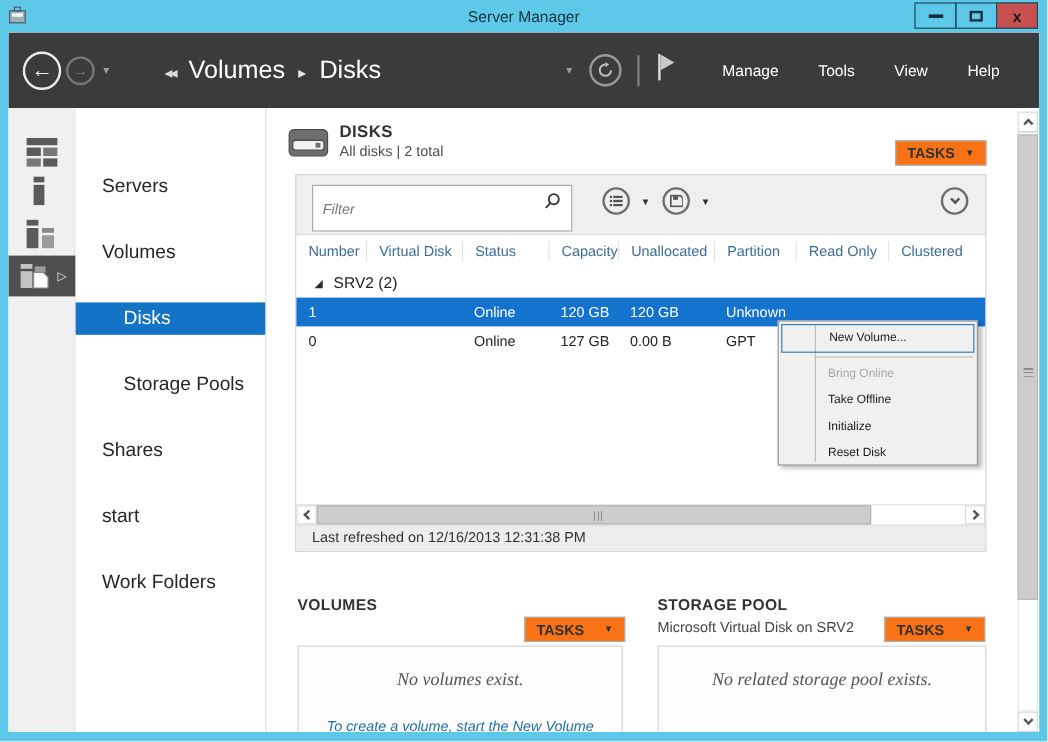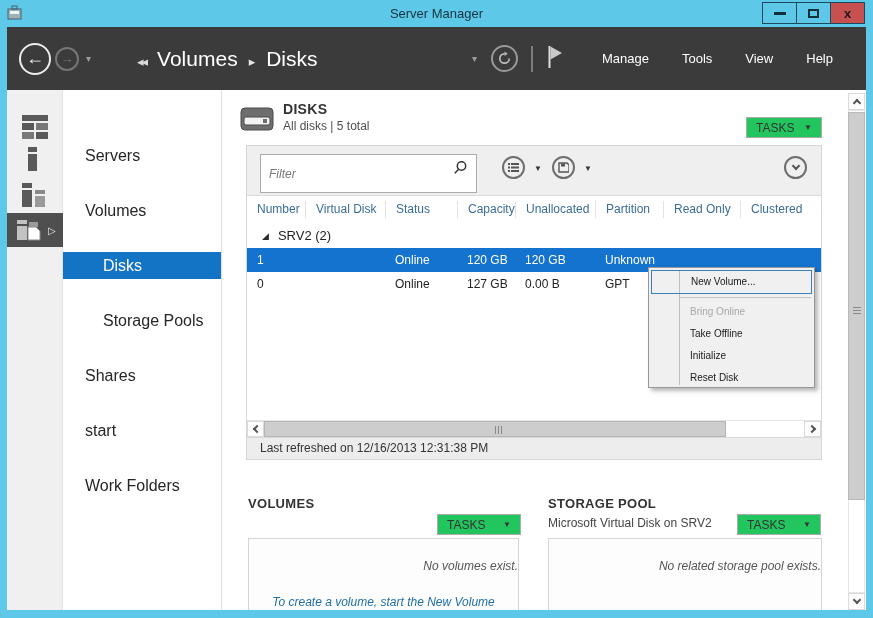--- a/index.html
+++ b/index.html
@@ -45,21 +45,21 @@
   .menucol { position:absolute; left:56px; top:63px; width:159px; height:520px; background:#FFFFFF; border-right:1px solid #DEDEDE; }
   .menu-items { position:absolute; left:0; top:24px; width:100%; }
   .mitem { height:27px; line-height:27px; font-size:16px; color:#262626; padding-left:22px;margin-top:28px; }
   .mitem.indent { padding-left:40px; }
   .mitem.selected { background:#1373C4; color:#FFFFFF; }
 
   
   .disks-icon { position:absolute; left:233px; top:80px; }
   .disks-title { position:absolute; left:276px; top:74px; font-size:14px; font-weight:bold; color:#333333; letter-spacing:.3px; }
   .disks-sub { position:absolute; left:276px; top:92px; font-size:12px; color:#4E4E4E; }
-  .tasks-btn { position:absolute; height:21px; background:#22c55e; border:1px solid #ABABAB; display:flex; align-items:center; justify-content:space-between; padding:0 9px; font-size:12px; color:#333333; width:76px; }
+  .tasks-btn { position:absolute; height:21px; background:#f97316; border:1px solid #ABABAB; display:flex; align-items:center; justify-content:space-between; padding:0 9px; font-size:12px; color:#333333; width:76px;font-weight:bold; }
   .tasks-btn .tcaret { font-size:8px; color:#333333; }
   .tasks-disks { left:739px; top:90px; }
   .tasks-volumes { left:430px; top:487px; width:84px; }
   .tasks-sp { left:730px; top:487px; width:84px; }
 
   
   .panel { position:absolute; left:239px; top:118px; width:576px; height:315px; background:#EFEFEF; border:1px solid #D6D6D6; display:flex; flex-direction:column; }
   .filterbar { height:49px; position:relative; flex:none; }
   .filter-input { position:absolute; left:13px; top:8px; width:217px; height:39px; border:1px solid #ABABAB; background:#FFFFFF; font-size:12px; padding:0 26px 0 8px; font-family:"Liberation Sans", sans-serif; }
   .filter-input::placeholder { font-style:italic; color:#777777; }
@@ -103,21 +103,21 @@
   .ctx-sep { border-top:1px solid #C4C4C4; margin:3px 3px 3px 31px; }
 
   
   .sec-title { position:absolute; font-size:13px; font-weight:bold; color:#333333; letter-spacing:.3px; }
   .vol-title { left:241px; top:469px; }
   .sp-title { left:541px; top:469px; }
   .sp-sub { position:absolute; left:541px; top:489px; font-size:12px; color:#444444; }
   .emptybox { position:absolute; top:511px; height:80px; background:#FDFDFD; border:1px solid #D5D5D5; }
   .vol-box { left:241px; width:271px; }
   .sp-box { left:541px; width:274px; }
-  .empty-text { margin-top:20px; text-align:right; font-style:italic; font-size:12px; color:#555555; }
+  .empty-text { margin-top:20px; text-align:center; font-style:italic; font-size:15px; color:#555555;font-family:Liberation Serif, serif; }
   .hint-text { margin-top:22px; text-align:center; font-style:italic; font-size:12px; color:#1F6FA6; }
 
   
   .vscroll { position:absolute; left:841px; top:66px; width:18px; height:517px; background:#FFFFFF; }
   .varrow { position:absolute; left:0; width:17px; height:17px; background:#FDFDFD; border:1px solid #DADADA; display:flex; align-items:center; justify-content:center; }
   .varrow.up { top:0; } .varrow.down { bottom:0; }
   .vtrack { position:absolute; left:0; top:17px; bottom:17px; width:17px; border:1px solid #E6E6E6; }
   .vthumb { position:absolute; left:0; top:19px; width:17px; height:388px; background:#CDCDCD; border:1px solid #B9B9B9; }
   .vgrip { position:absolute; top:50%; left:4px; width:8px; height:8px;
            background:repeating-linear-gradient(0deg,#8A8A8A 0 1px,transparent 1px 3px); }
@@ -237,21 +237,21 @@
     </div>
 
     <span class="disks-icon">
       <svg width="34" height="24" viewBox="0 0 34 24">
         <rect x="1" y="1" width="32" height="22" rx="4" fill="#6E6E6E" stroke="#4A4A4A"></rect>
         <rect x="4" y="10" width="26" height="8" rx="2" fill="#F2F2F2" stroke="#4A4A4A"></rect>
         <rect x="23" y="12" width="4" height="4" fill="#6E6E6E"></rect>
       </svg>
     </span>
     <div class="disks-title">DISKS</div>
-    <div class="disks-sub">All disks | 5 total</div>
+    <div class="disks-sub">All disks | 2 total</div>
     <div class="tasks-btn tasks-disks">
       <span>TASKS</span>
       <span class="tcaret">▼</span>
     </div>
 
     <div class="panel">
       <div class="filterbar">
         <input class="filter-input" type="text" placeholder="Filter" style="">
         <span class="search-ic">
           <svg width="15" height="15" viewBox="0 0 15 15">

